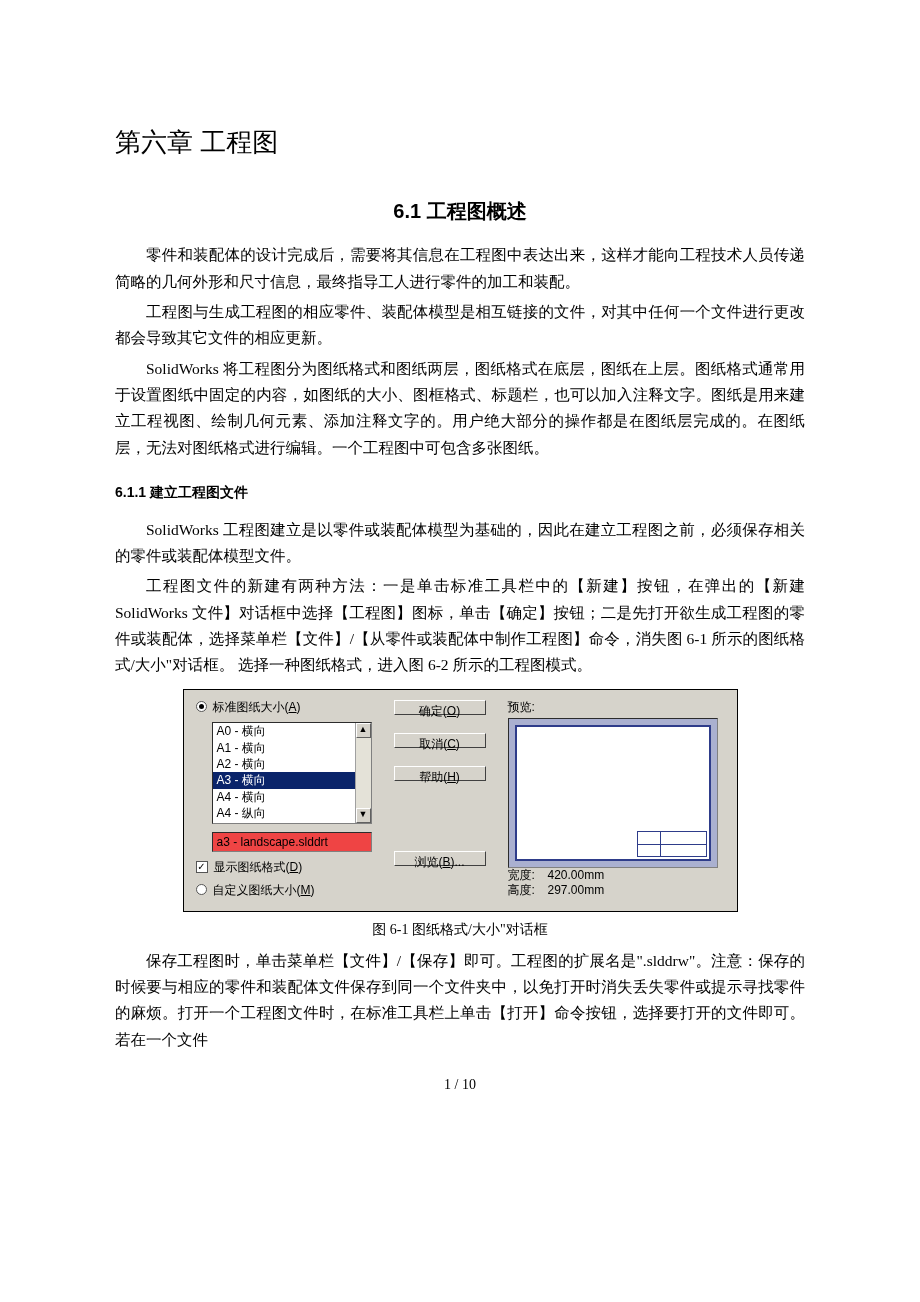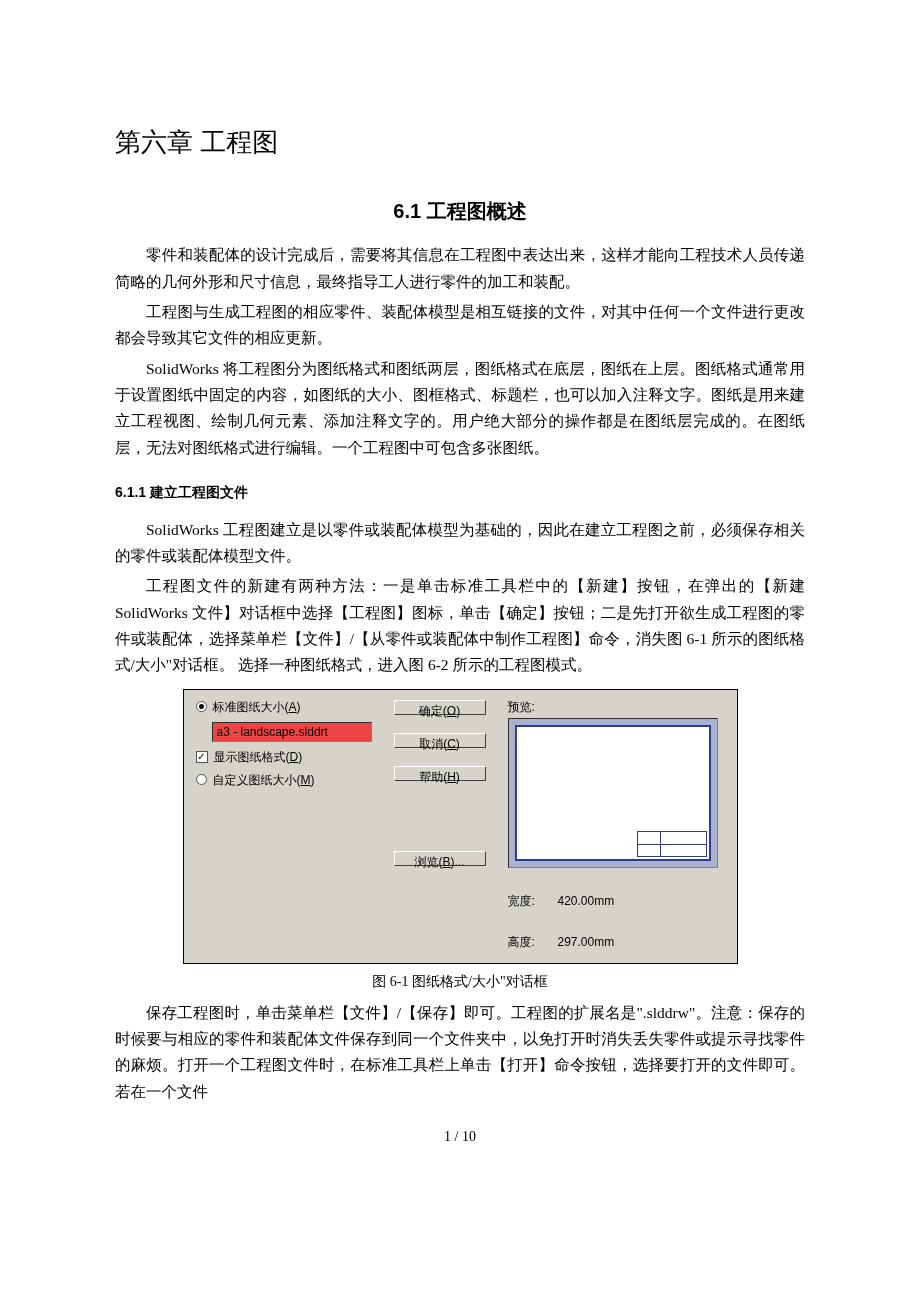--- a/index.html
+++ b/index.html
@@ -158,21 +158,21 @@
     position: absolute; right:2px; bottom:2px;
     width: 70px; height: 26px;
     border: 1px solid #2e3c8a;
   }
   .preview-sheet .tb::before, .preview-sheet .tb::after {
     content:""; position:absolute; background:#2e3c8a;
   }
   .preview-sheet .tb::before { left:0; right:0; top:12px; height:1px; }
   .preview-sheet .tb::after { top:0; bottom:0; left:22px; width:1px; }
 
-  .dim-row { display:flex; gap:10px; margin-top:26px; font-size:12px; }
+  .dim-row { display:flex; margin-top:0; font-size:12px; }
   .dim-row .lbl { width:40px; }
 
   .dims-bottom {
     display:flex; gap:20px; margin-top:10px; color:#808080;
     margin-left: 6px;
   }
   .dims-bottom .tb2 {
     width: 60px; height: 18px; border:1px inset #a0a0a0; background:#e4e2d8;
   }
   .dims-bottom .lbl2 { color:#808080; }
@@ -194,20 +194,35 @@
 <div class="dialog-wrap">
   <div class="dlg-body">
     <div class="col-left">
       <div class="radio-row">
         <span class="radio on"></span>
         <span>
           <span>标准图纸大小(</span><span class="underline-key">A</span><span>)</span>
         </span>
       </div>
 
+      <div class="listbox">
+        <div class="items">
+          <div class="item">A0 - 横向</div>
+          <div class="item">A1 - 横向</div>
+          <div class="item">A2 - 横向</div>
+          <div class="item sel">A3 - 横向</div>
+          <div class="item">A4 - 横向</div>
+          <div class="item">A4 - 纵向</div>
+          <div class="item">A3</div>
+        </div>
+        <div class="scrollbar">
+          <div class="sb-btn">▲</div>
+          <div class="sb-btn">▼</div>
+        </div>
+      </div>
 
       <div class="textbox">a3 - landscape.slddrt</div>
 
       <div class="chk-row">
         <span class="chk on"></span>
         <span>
           <span>显示图纸格式(</span><span class="underline-key">D</span><span>)</span>
         </span>
       </div>
 

